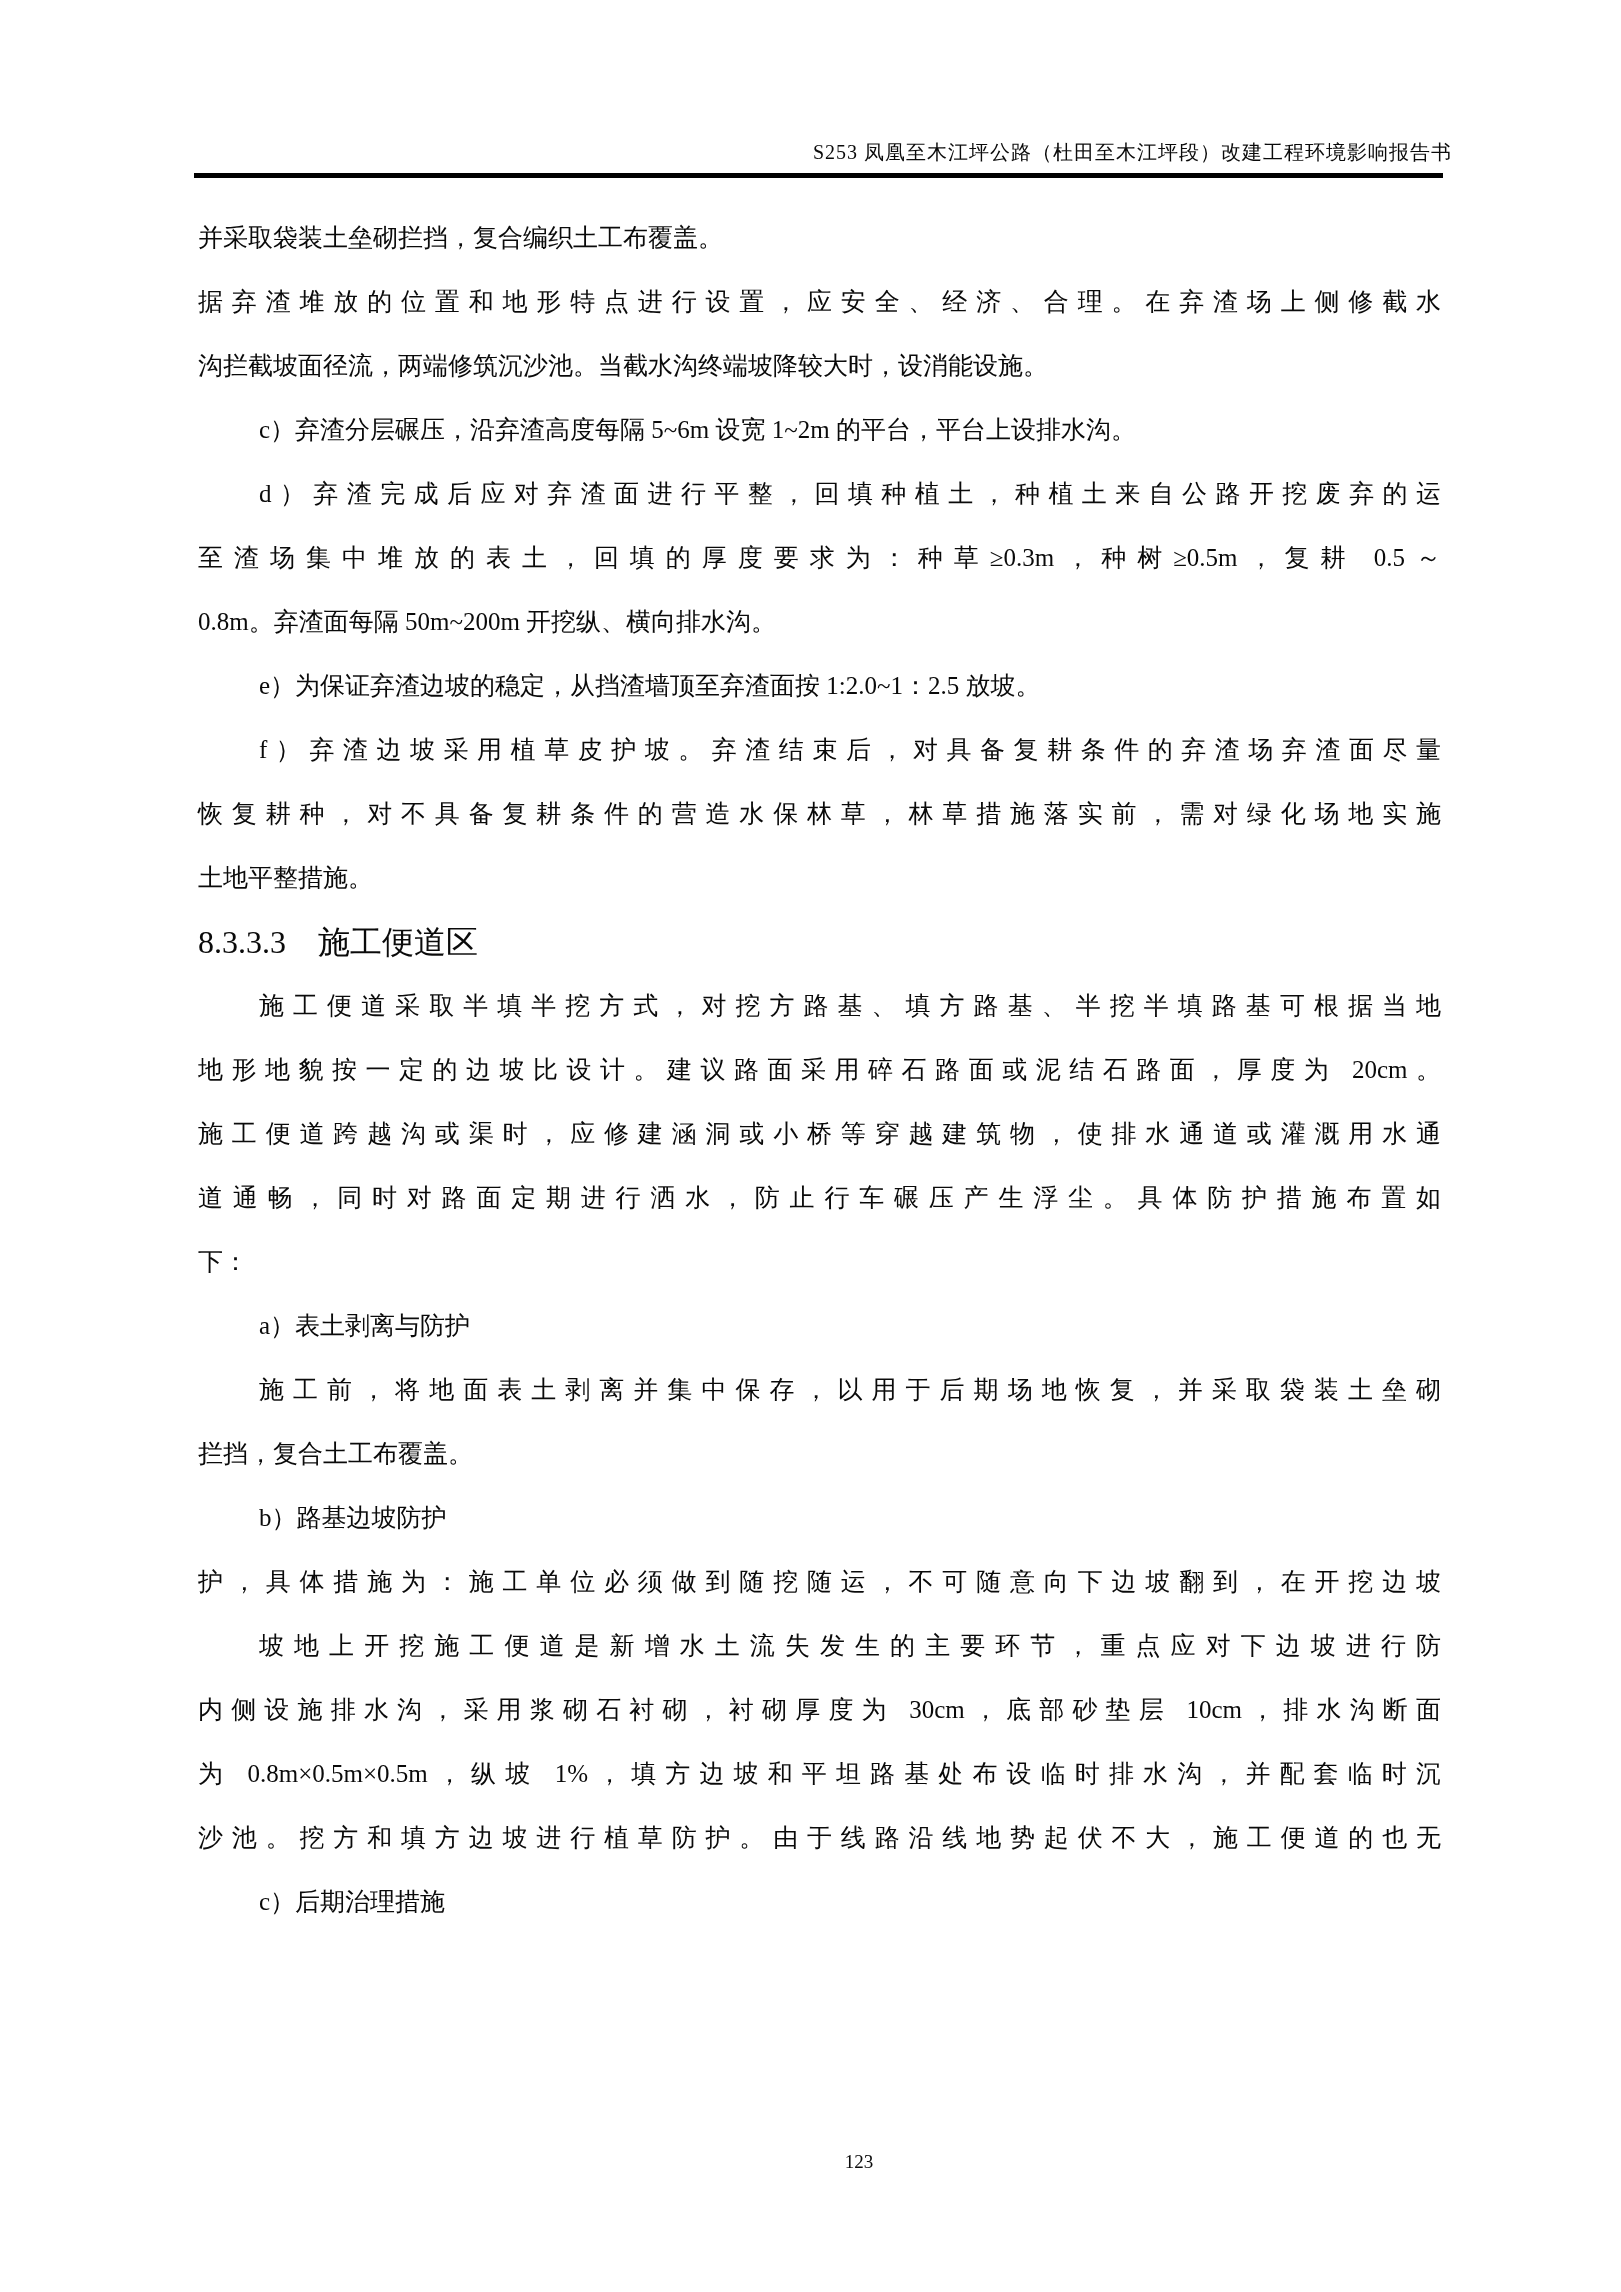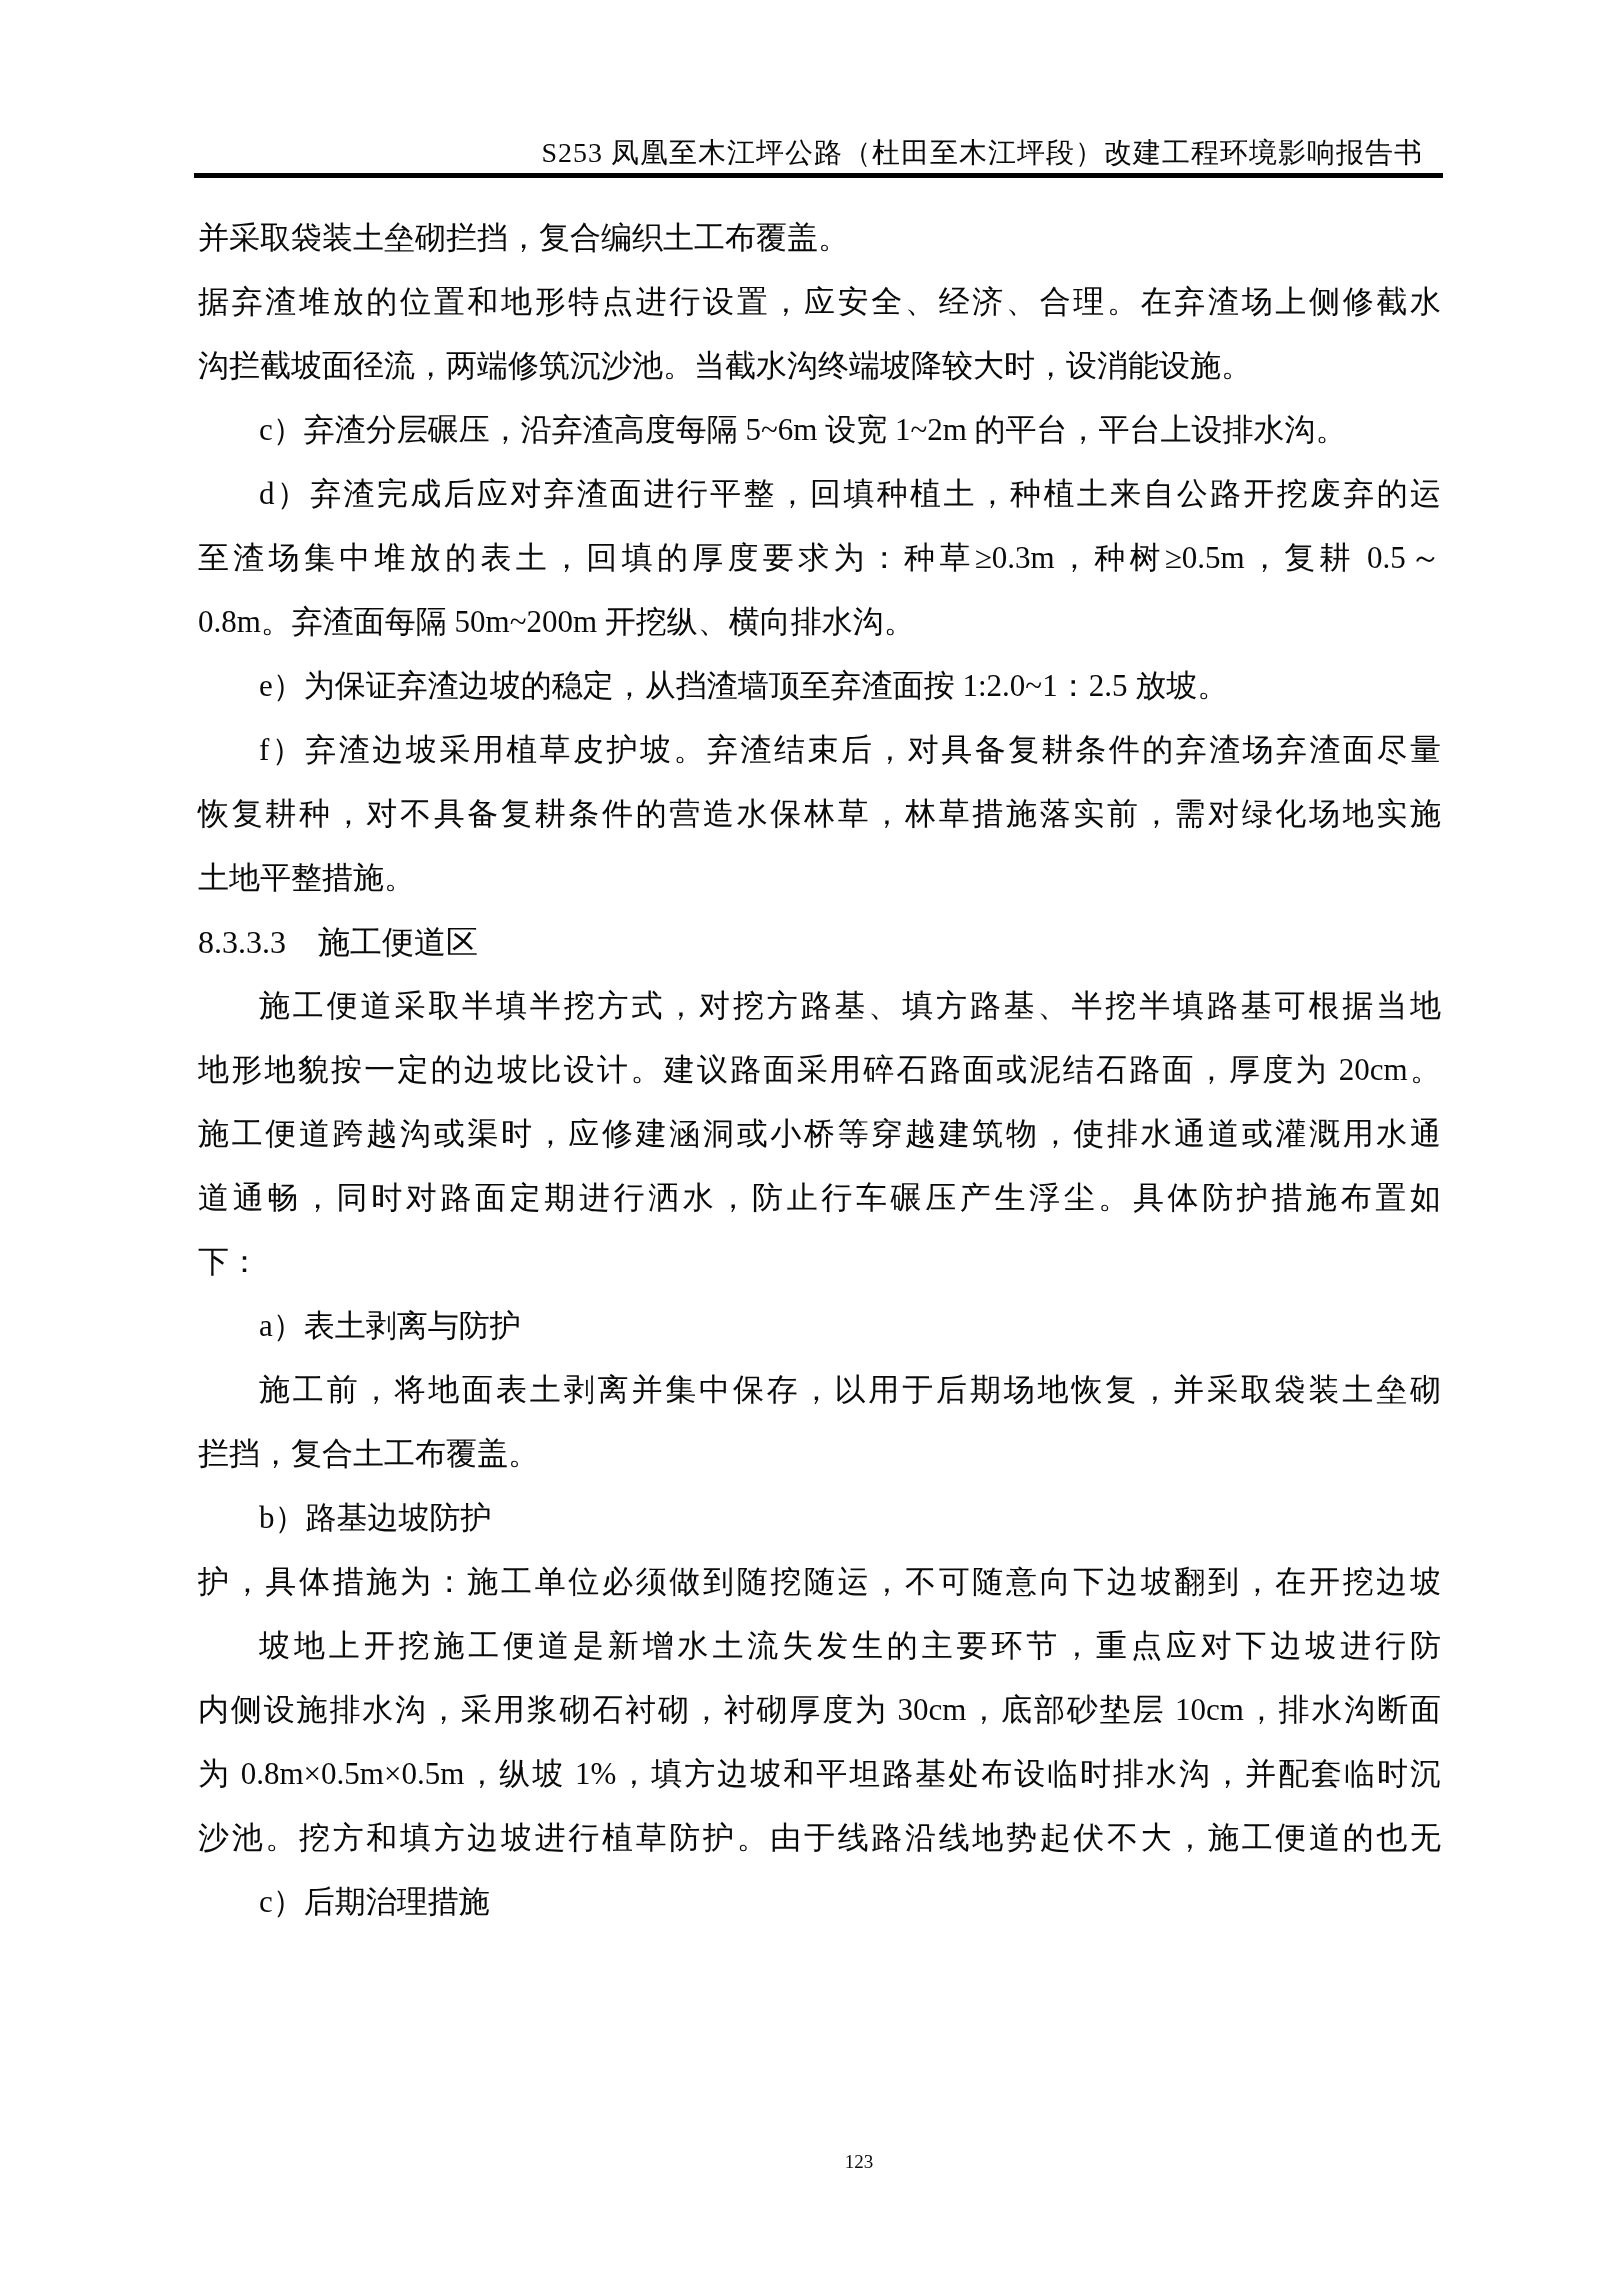--- a/index.html
+++ b/index.html
@@ -14,24 +14,24 @@
     margin: 0 auto;
     background: #ffffff;
     font-family: "Liberation Serif", "DejaVu Serif", serif;
     color: #0a0a0a;
     overflow: hidden;
   }
   
   .running-header {
     position: absolute;
     top: 137px;
-    left: 178px;
+    left: 207px;
     width: 1245px;
     text-align: right;
-    font-size: 28px;
+    font-size: 20px;
     line-height: 31px;
     letter-spacing: 1px;
     white-space: nowrap;
   }
   .header-rule {
     position: absolute;
     top: 173px;
     left: 194px;
     width: 1249px;
     height: 4.9px;
@@ -41,21 +41,21 @@
   .body-text {
     position: absolute;
     top: 206px;
     left: 198px;
     width: 1243px;
   }
   .line {
     margin: 0;
     height: 64px;
     line-height: 64px;
-    font-size: 31px;
+    font-size: 25px;
     white-space: nowrap;
   }
   .line.justify {
     white-space: normal;
     text-align: justify;
     text-align-last: justify;
   }
   .line.indent {
     padding-left: 61px;
   }

